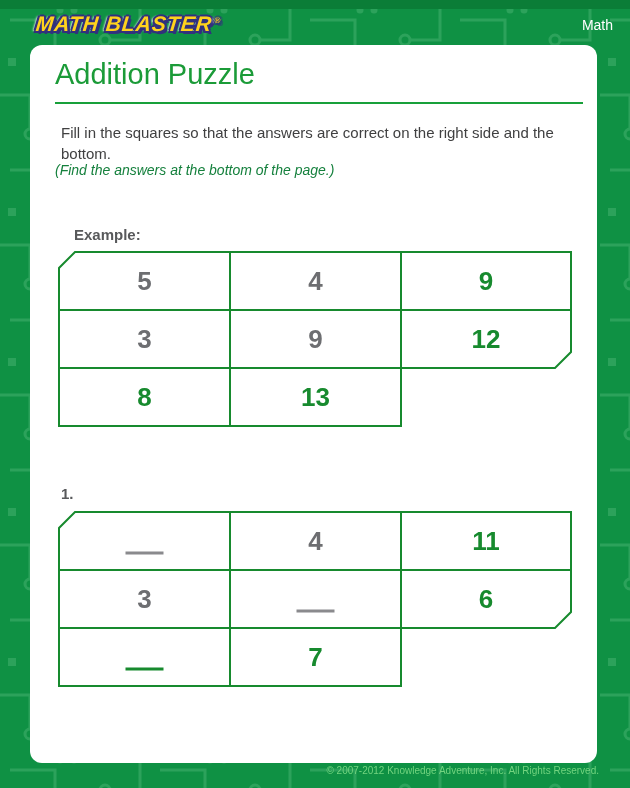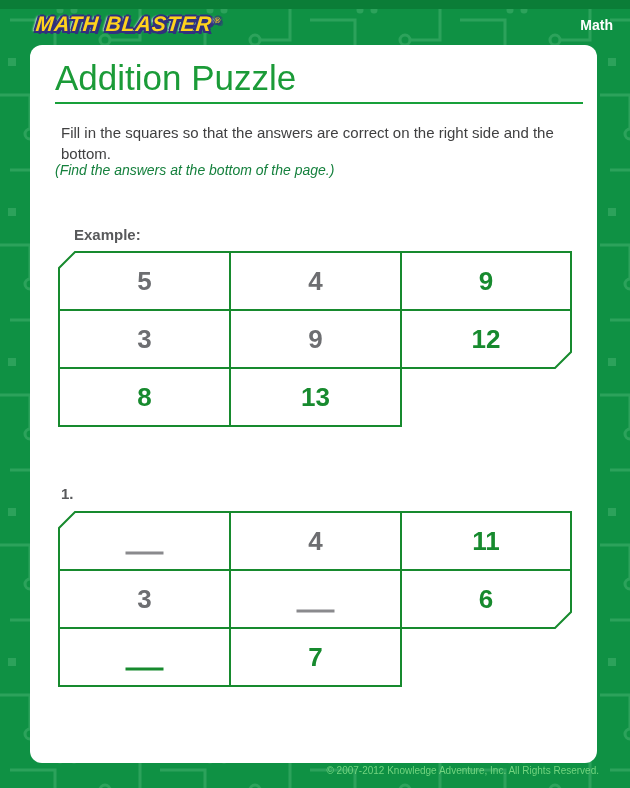--- a/index.html
+++ b/index.html
@@ -24,32 +24,31 @@
       0 -2px 0 #32317d, 0 2px 0 #32317d,
       3px 3px 0 #32317d,
       -3px 0 2px rgba(255,255,255,.85);
     cursor: pointer;
   }
   .logo sup { font-size: 8px; font-style: normal; margin-left: 2px; }
   .section-label {
     position: absolute; right: 17px; top: 17px;
     color: #ffffff; font-size: 14px;
     cursor: pointer;
-    font-weight: bold;
   }
 
   
   .card {
     position: absolute; left: 30px; top: 45px;
     width: 567px; height: 718px;
     background: #ffffff; border-radius: 12px;
   }
   .page-title {
     position: absolute; left: 25px; top: 13px; margin: 0;
-    font-size: 35px; font-weight: normal; color: #1b9b38;
+    font-size: 29px; font-weight: normal; color: #1b9b38;
   }
   .title-rule {
     position: absolute; left: 25px; top: 57px; width: 528px; height: 0;
     border: 0; border-top: 2px solid #18a03a; margin: 0;
   }
   .instructions {
     position: absolute; left: 25px; top: 71px; width: 520px;
     font-size: 15px; line-height: 21px; color: #404041; margin: 6px;
   }
   .answers-note {

